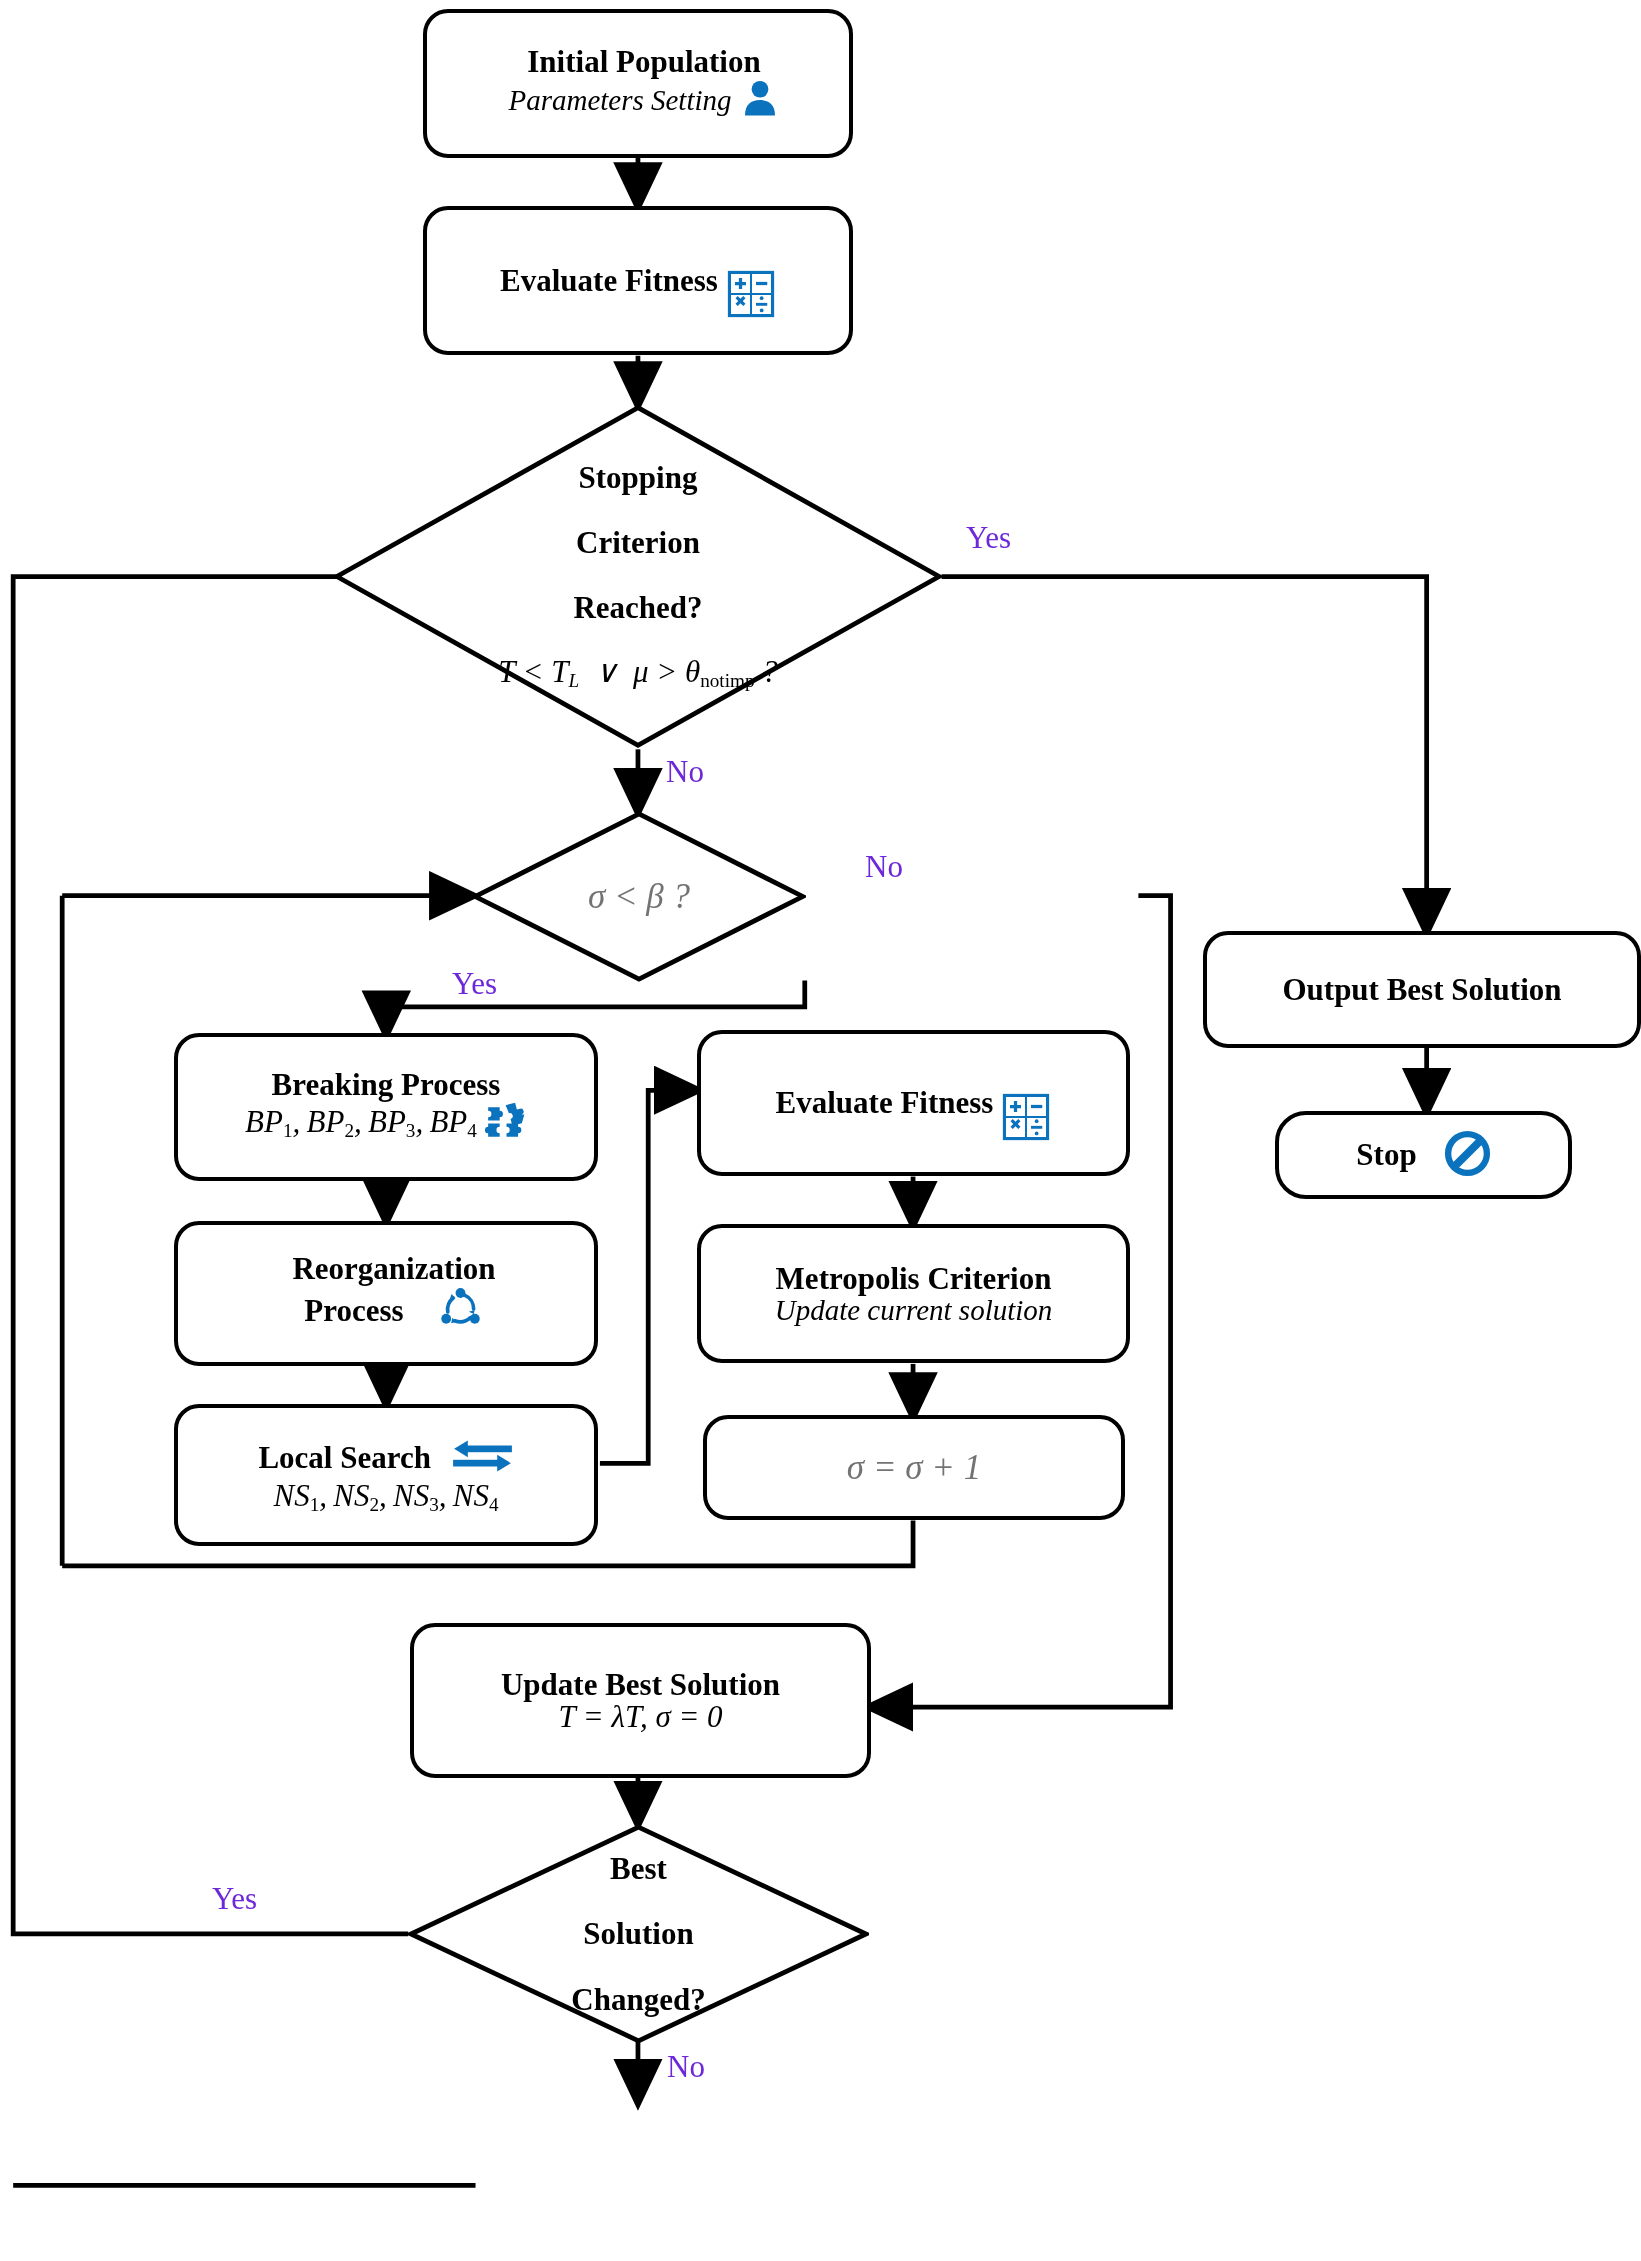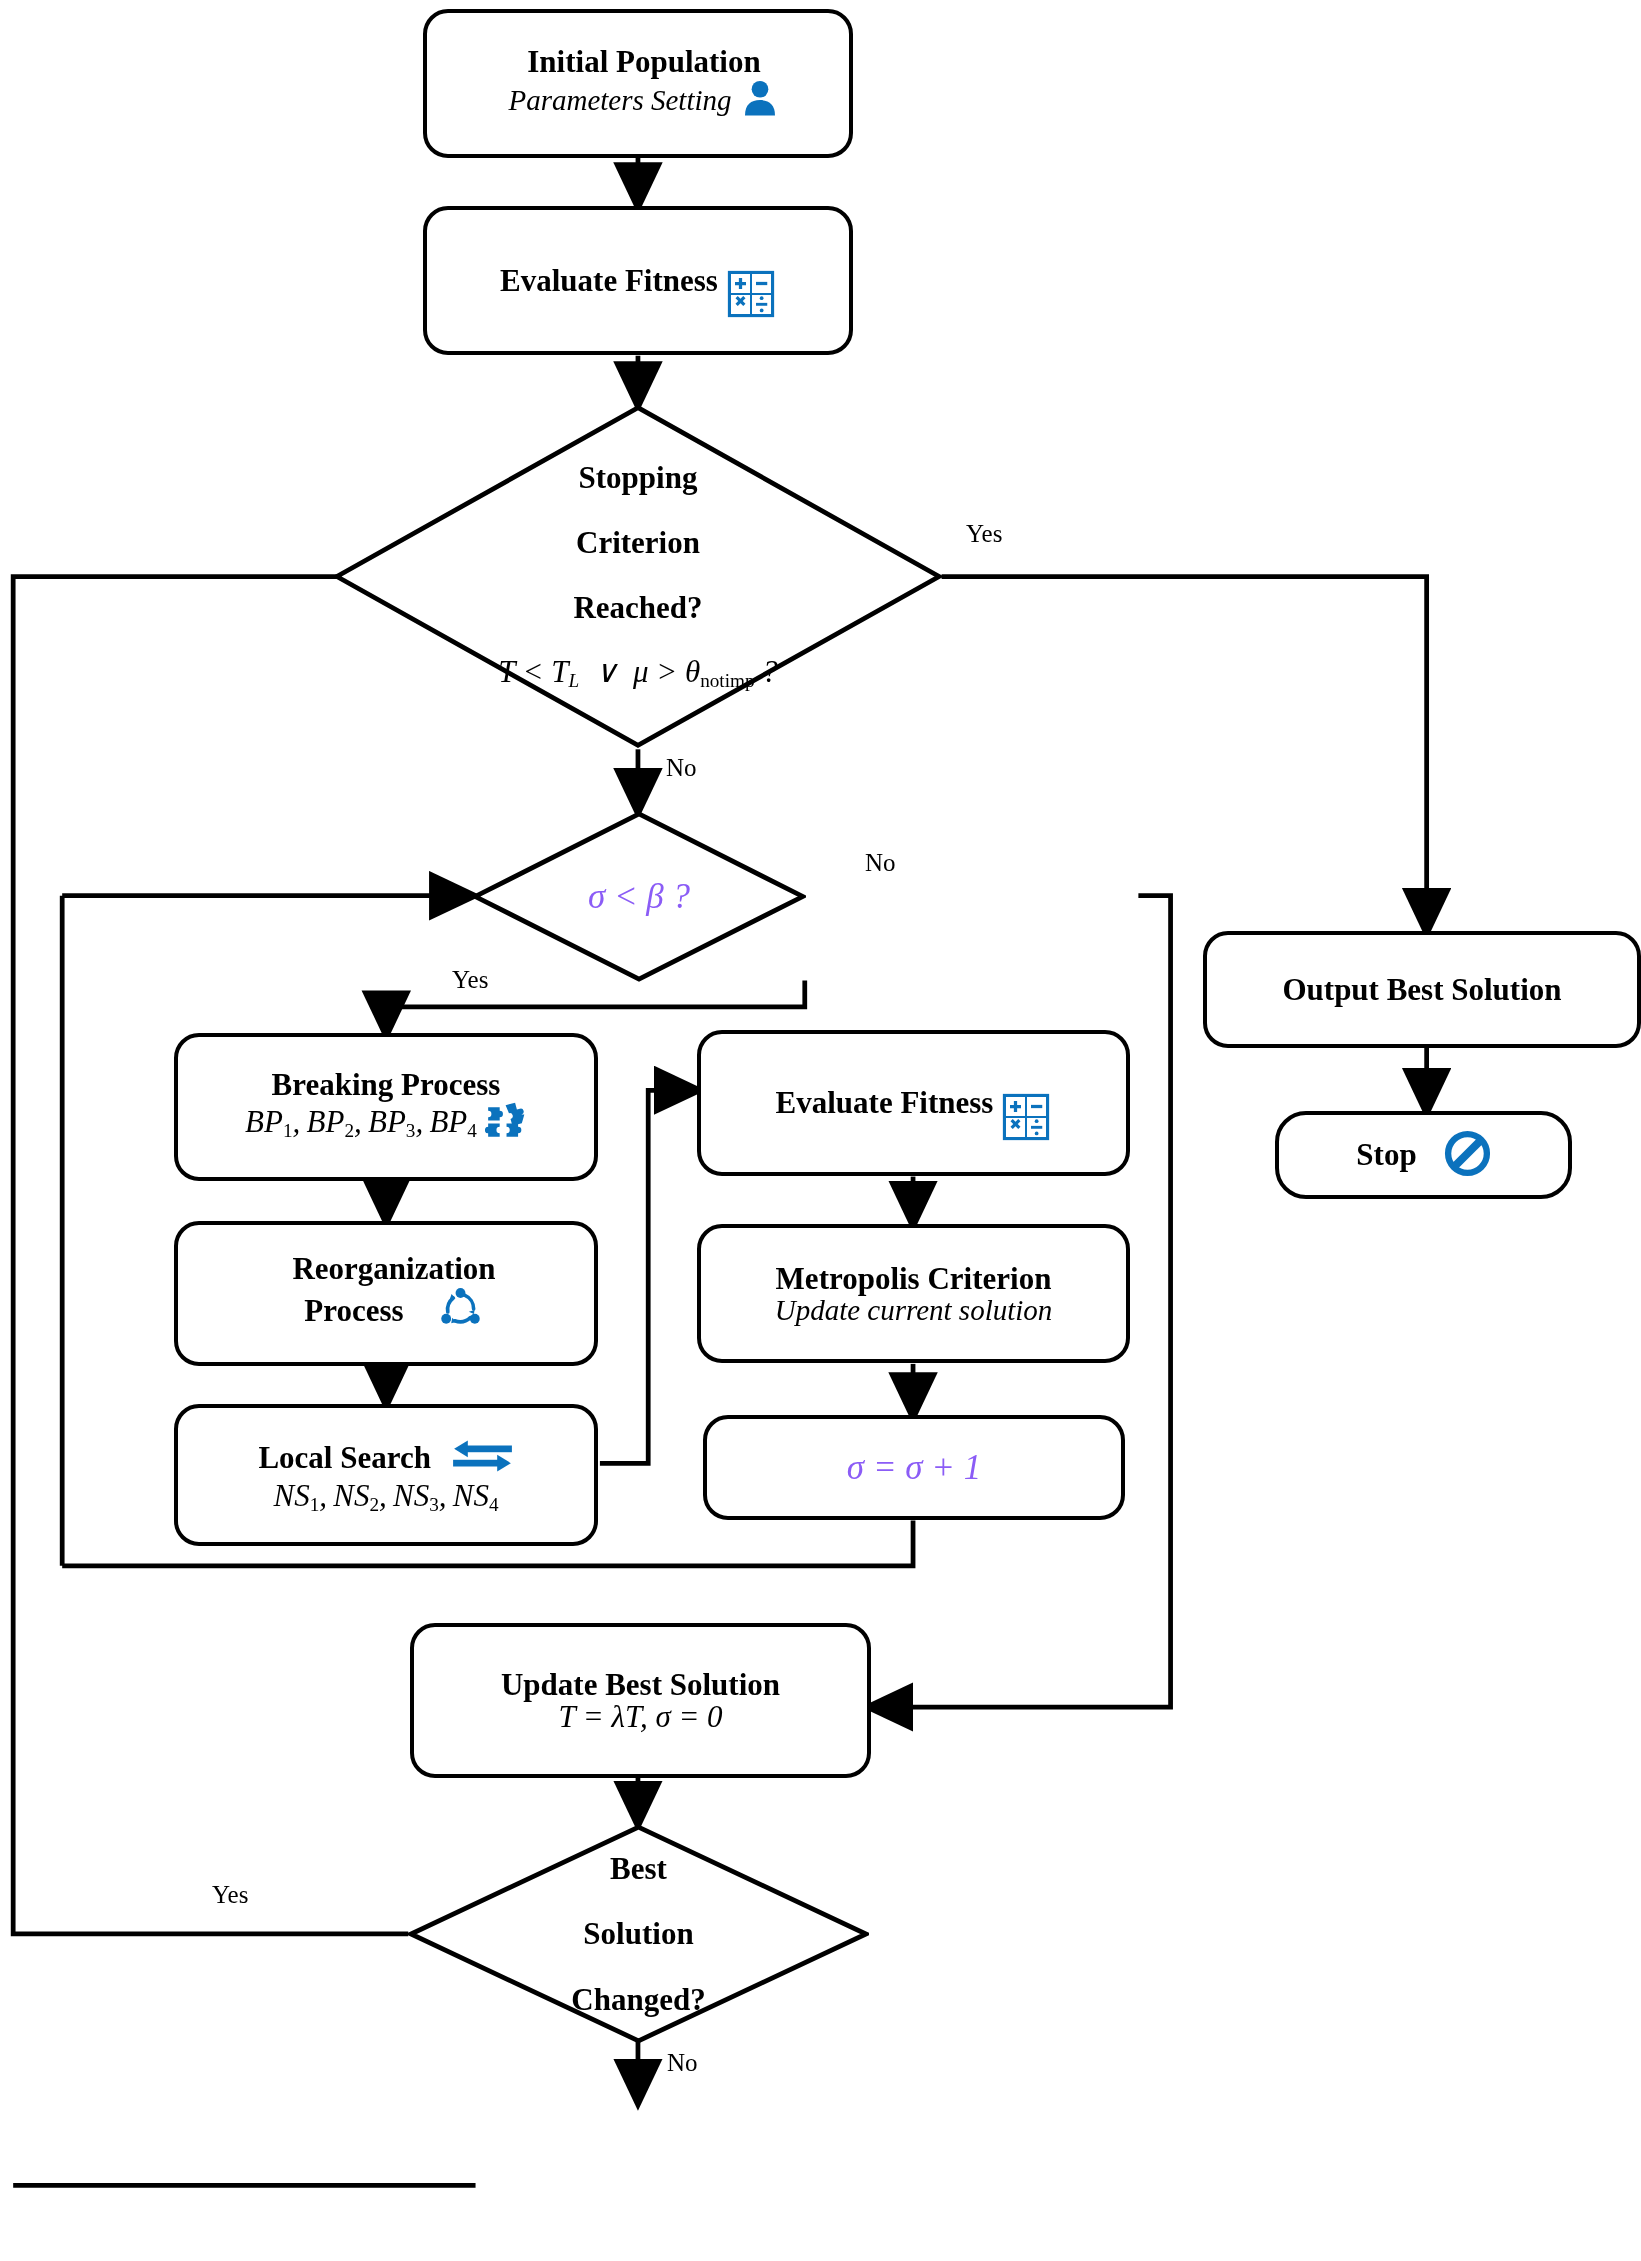--- a/index.html
+++ b/index.html
@@ -4,25 +4,25 @@
 <style>
   html,body{margin:0;padding:0;background:#fff;}
   body{font-family:"Liberation Serif",serif;}
   #stage{position:relative;width:1641px;height:2261px;background:#fff;}
   svg#wires{position:absolute;left:0;top:0;width:1641px;height:2261px;}
   .node{position:absolute;box-sizing:border-box;border:4.4px solid #000;border-radius:25px;background:#fff;
         display:flex;flex-direction:column;align-items:center;justify-content:center;}
   .ttl{font-weight:bold;font-size:31px;line-height:1.07;text-align:center;color:#000;letter-spacing:0px;}
   .sub{font-style:italic;font-size:29px;line-height:1.05;text-align:center;color:#000;}
   .math{font-style:italic;font-size:31px;line-height:1.05;text-align:center;color:#000;}
-  .mathbig{font-style:italic;font-size:35px;text-align:center;color:#8b5cf6;}
+  .mathbig{font-style:italic;font-size:35px;text-align:center;color:#737373;}
   .row{display:flex;align-items:center;justify-content:center;gap:8px;}
   .diamondlbl{position:absolute;display:flex;flex-direction:column;align-items:center;justify-content:center;
         text-align:center;color:#000;pointer-events:none;gap:32px;}
-  .edgelbl{position:absolute;font-size:25px;color:#000000;}
+  .edgelbl{position:absolute;font-size:31px;color:#6d28d9;}
   .sbs{font-size:0.62em;vertical-align:-0.28em;font-style:italic;}
   .sbsr{font-size:0.62em;vertical-align:-0.28em;font-style:normal;}
   .ic{display:inline-block;flex:0 0 auto;}
 </style>
 </head>
 <body>
 
 <div id="stage">
 
   <svg id="wires" viewBox="0 0 2243 3090">

